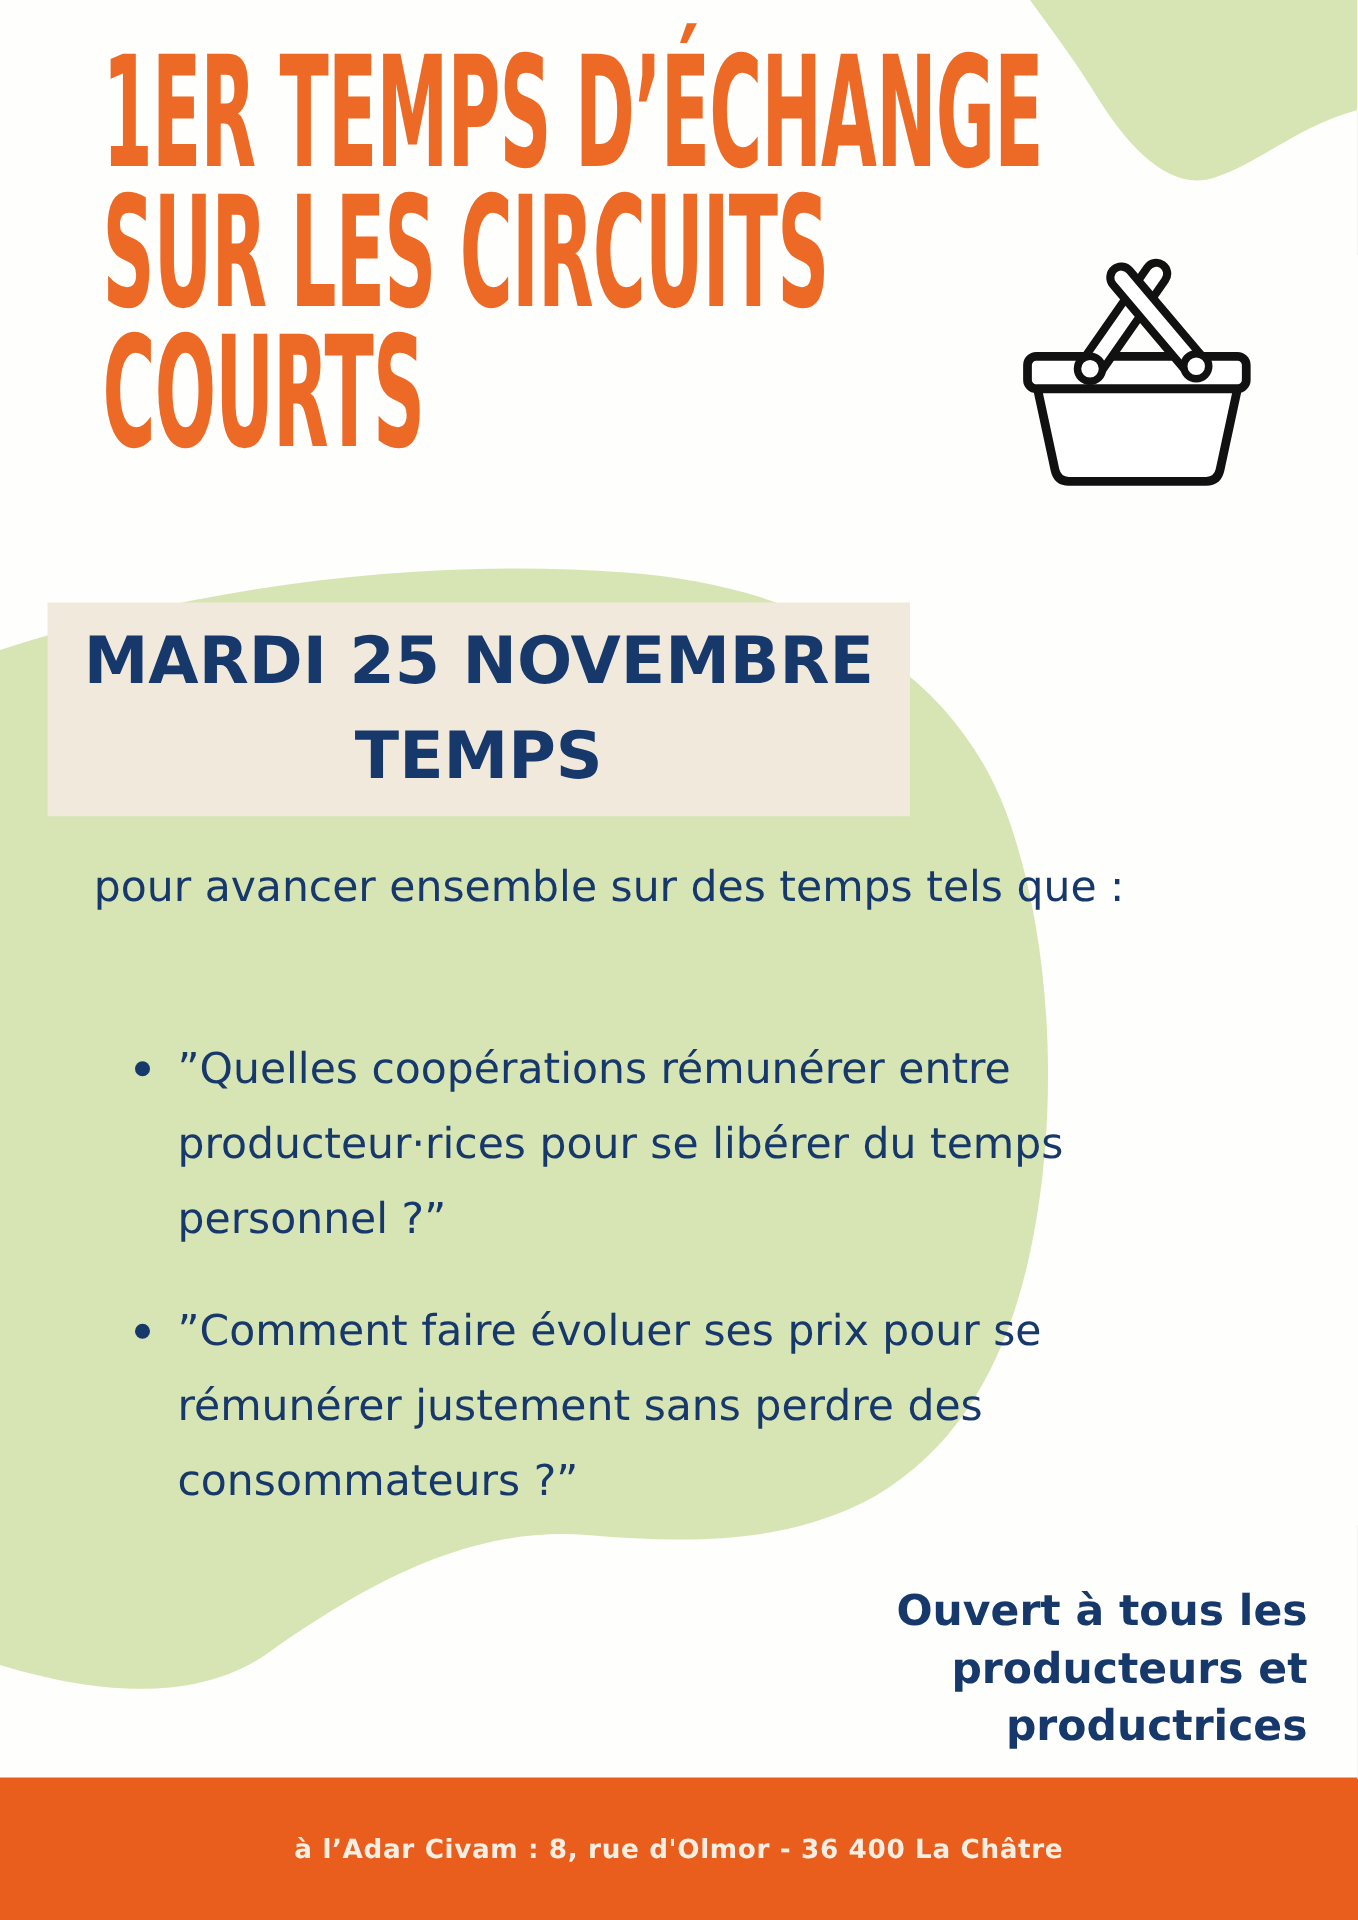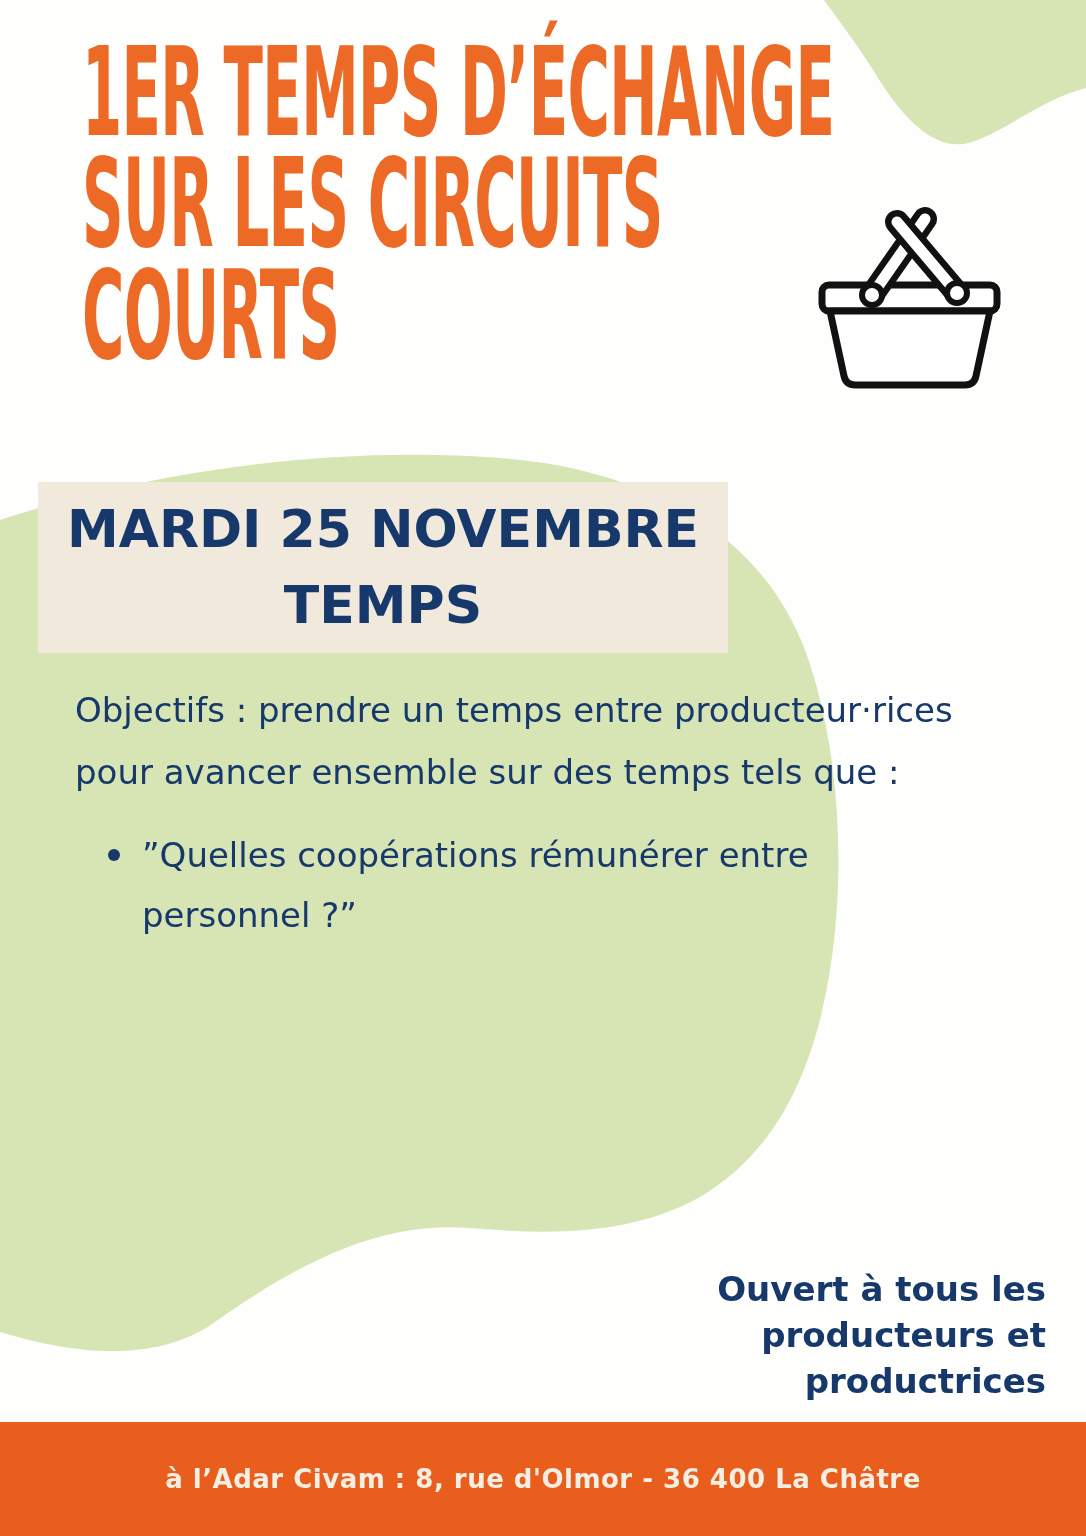--- a/index.html
+++ b/index.html
@@ -51,21 +51,21 @@
   .audience{
     position:absolute;right:65px;top:1266px;z-index:2;text-align:right;
     color:#17386B;font-weight:bold;font-size:34px;line-height:46px;
   }
   .audience .line{white-space:nowrap;}
   
   .footer{
     position:absolute;left:0;top:1422px;width:1086px;height:114px;z-index:3;
     background:#EA5E1D;display:flex;align-items:center;justify-content:center;
   }
-  .footer-text{color:#F5EEE3;font-size:26px;font-weight:600;letter-spacing:0.5px;}
+  .footer-text{color:#F5EEE3;font-size:21px;font-weight:600;letter-spacing:0.5px;}
 </style>
 </head>
 <body>
 
 <div class="page">
 
   <svg class="bg-svg" width="1086" height="1536" viewBox="0 0 1086 1536" aria-hidden="true">
     <path fill="#D7E5B4" d="M824,0 L1086,0 L1086,88 C1040,100 1008,130 972,142 C936,154 903,118 878,78 C861,50 840,22 824,0 Z"></path>
     <path fill="#D7E5B4" d="M0,520 C160,468 340,446 500,458 C640,468 760,530 805,650 C840,745 846,870 830,970
          C815,1065 780,1150 700,1197 C635,1233 560,1236 470,1228
@@ -93,28 +93,33 @@
 
     <path d="M22,106 L36,171 Q38,180 47,180 L157,180 Q166,180 168,171 L182,106 Z" fill="#fff" stroke="#111" stroke-width="7" stroke-linejoin="round"></path>
   </svg>
 
   <div class="date-banner">
     <div class="date-line">MARDI 25 NOVEMBRE</div>
     <div class="date-line">TEMPS</div>
   </div>
 
   <div class="intro">
-    <div class="line">Objectifs : prendre un temps entre producteur·rices</div>
     <div class="line">pour avancer ensemble sur des temps tels que :</div>
   </div>
 
   <ul class="topics">
     <li>
       <div class="line">”Quelles coopérations rémunérer entre</div>
+      <div class="line">producteur·rices pour se libérer du temps</div>
       <div class="line">personnel ?”</div>
+    </li>
+    <li>
+      <div class="line">”Comment faire évoluer ses prix pour se</div>
+      <div class="line">rémunérer justement sans perdre des</div>
+      <div class="line">consommateurs ?”</div>
     </li>
   </ul>
 
   <div class="audience">
     <div class="line">Ouvert à tous les</div>
     <div class="line">producteurs et</div>
     <div class="line">productrices</div>
   </div>
 
   <div class="footer">

